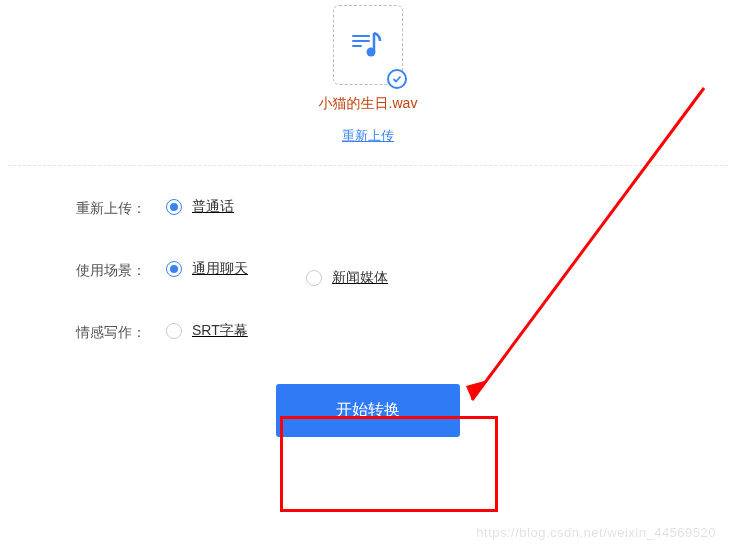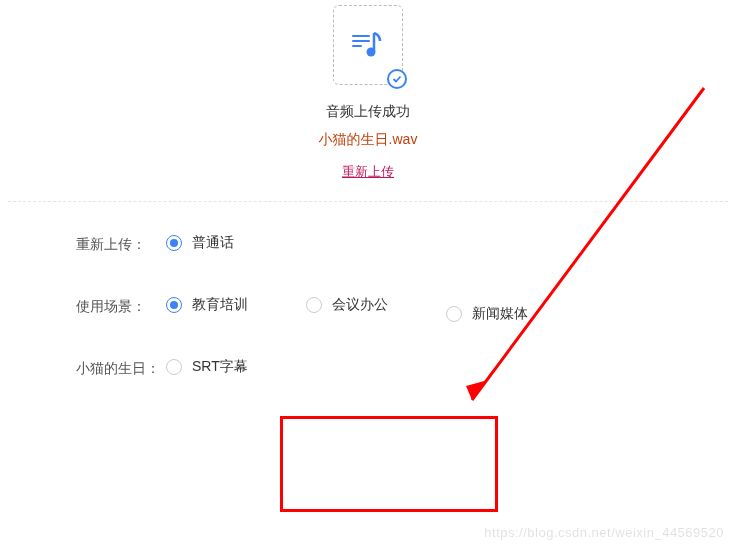--- a/index.html
+++ b/index.html
@@ -53,21 +53,21 @@
     }
     .filename {
       margin-top: 10px;
       font-size: 14px;
       color: #c2410c;
     }
     .reupload {
       display: inline-block;
       margin-top: 14px;
       font-size: 13px;
-      color: #be185d;
+      color: #3b82f6;
       text-decoration: underline;
       cursor: pointer;
     }
     .divider {
       border-top: 1px dashed #e5e5e5;
       margin: 20px 8px 0 8px;
     }
     .form-section {
       padding: 32px 76px 0 76px;
     }
@@ -80,20 +80,21 @@
       width: 90px;
       font-size: 14px;
       color: #555;
       padding-top: 2px;
       flex-shrink: 0;
     }
     .radio-group {
       display: flex;
       flex-wrap: wrap;
       gap: 0;
+      text-decoration: underline;
     }
     .radio-item {
       display: flex;
       align-items: center;
       width: 140px;
       margin-bottom: 18px;
       cursor: pointer;
     }
     .radio-item.row2 { margin-bottom: 0; }
     .radio-circle {
@@ -145,21 +146,21 @@
       pointer-events: none;
     }
     .red-arrow {
       position: absolute;
       left: 454px;
       top: 80px;
       pointer-events: none;
     }
     .watermark {
       position: absolute;
-      right: 12px;
+      right: 20px;
       bottom: 4px;
       font-size: 13px;
       color: rgba(0,0,0,0.12);
       letter-spacing: 0.5px;
     }
   </style>
 </head>
 <body>
 
 <div class="upload-section">
@@ -173,21 +174,20 @@
         <circle cx="23" cy="27" r="4.5" fill="#3b82f6"></circle>
         <path d="M26 8 Q32 10 32 16" stroke="#3b82f6" stroke-width="2.5" fill="none"></path>
       </svg>
     </div>
     <div class="check-badge">
       <svg viewBox="0 0 10 10">
           <path d="M1.5 5 L4 7.5 L8.5 2.5" stroke="#3b82f6" stroke-width="1.8" fill="none"></path>
         </svg>
     </div>
   </div>
-  <div class="upload-status">音频上传成功</div>
   <div class="filename">小猫的生日.wav</div>
   <a class="reupload">重新上传</a>
 </div>
 
 <div class="divider"></div>
 
 <div class="form-section">
 
   <div class="form-row">
     <div class="form-label">重新上传：</div>
@@ -197,43 +197,42 @@
         <span class="radio-label">普通话</span>
       </div>
     </div>
   </div>
 
   <div class="form-row">
     <div class="form-label">使用场景：</div>
     <div class="radio-group" style="width:420px">
       <div class="radio-item">
         <span class="radio-circle selected"></span>
-        <span class="radio-label">教育培训</span>
-      </div>
-      <div class="radio-item">
-        <span class="radio-circle"></span>
-        <span class="radio-label">会议办公</span>
+        <span class="radio-label">通用聊天</span>
       </div>
       <div class="radio-item row2">
         <span class="radio-circle"></span>
         <span class="radio-label">新闻媒体</span>
       </div>
     </div>
   </div>
 
   <div class="form-row">
-    <div class="form-label">小猫的生日：</div>
+    <div class="form-label">情感写作：</div>
     <div class="radio-group" style="width:420px">
       <div class="radio-item">
         <span class="radio-circle"></span>
         <span class="radio-label">SRT字幕</span>
       </div>
     </div>
   </div>
 
+  <div class="submit-wrapper">
+    <button class="submit-btn">开始转换</button>
+  </div>
 </div>
 
 <div class="red-box"></div>
 <svg class="red-arrow" width="260" height="350">
   <line x1="250" y1="8" x2="18" y2="320" stroke="#f00" stroke-width="3"></line>
   <polygon points="18,320 34,300 12,306" fill="#f00"></polygon>
 </svg>
 
 <div class="watermark">https://blog.csdn.net/weixin_44569520</div>
 

